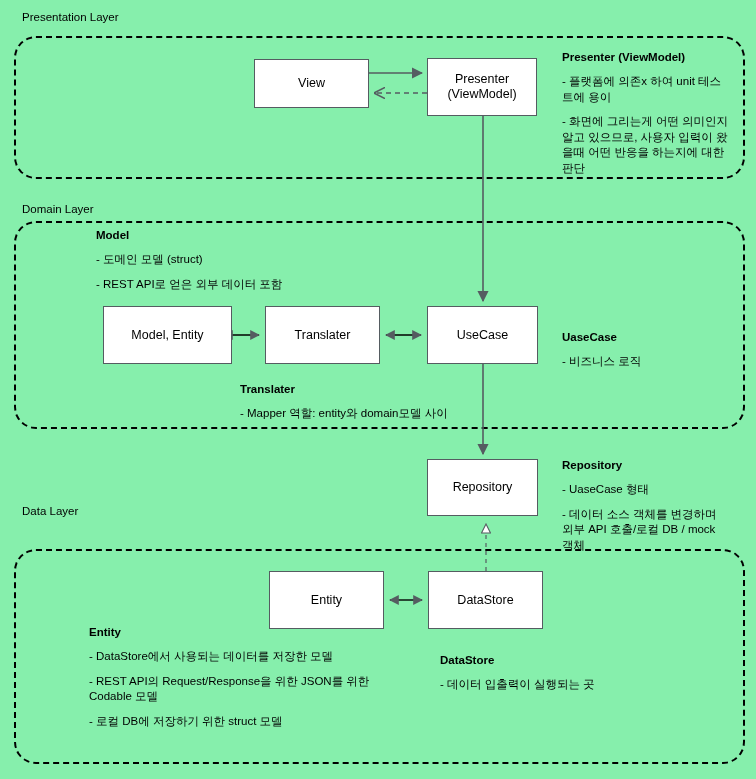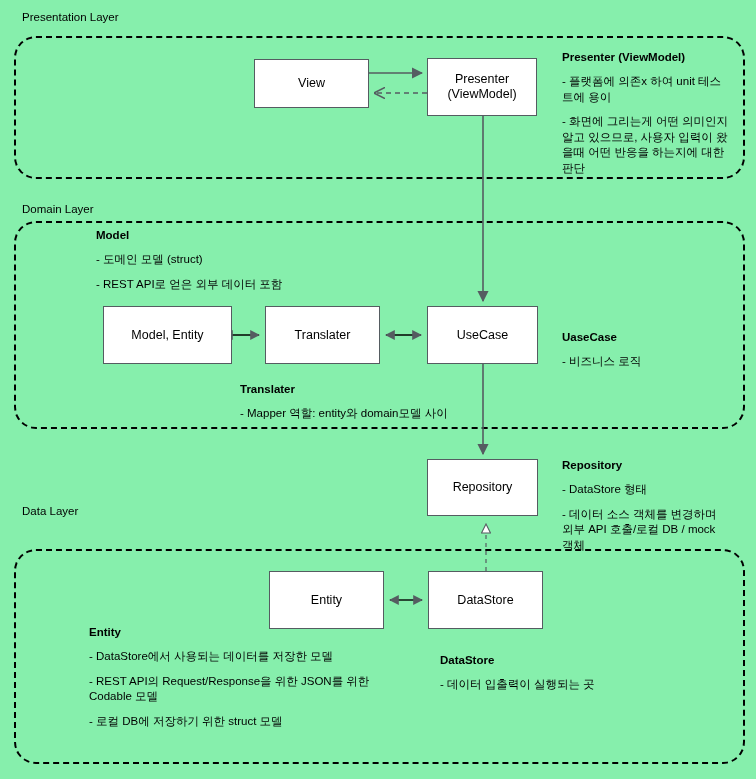--- a/index.html
+++ b/index.html
@@ -176,21 +176,21 @@
     <div class="note-line">- 비즈니스 로직</div>
   </div>
 
   <div class="note" style="left:240px; top:382px; width:320px;">
     <div class="note-title">Translater</div>
     <div class="note-line">- Mapper 역할: entity와 domain모델 사이</div>
   </div>
 
   <div class="note" style="left:562px; top:458px; width:166px;">
     <div class="note-title">Repository</div>
-    <div class="note-line">- DataStore 형태</div>
+    <div class="note-line">- UaseCase 형태</div>
     <div class="note-line">- 데이터 소스 객체를 변경하며 외부 API 호출/로컬 DB / mock 객체</div>
   </div>
 
   <div class="note" style="left:89px; top:625px; width:310px;">
     <div class="note-title">Entity</div>
     <div class="note-line">- DataStore에서 사용되는 데이터를 저장한 모델</div>
     <div class="note-line">- REST API의 Request/Response을 위한 JSON를 위한 Codable 모델</div>
     <div class="note-line">- 로컬 DB에 저장하기 위한 struct 모델</div>
   </div>
 

